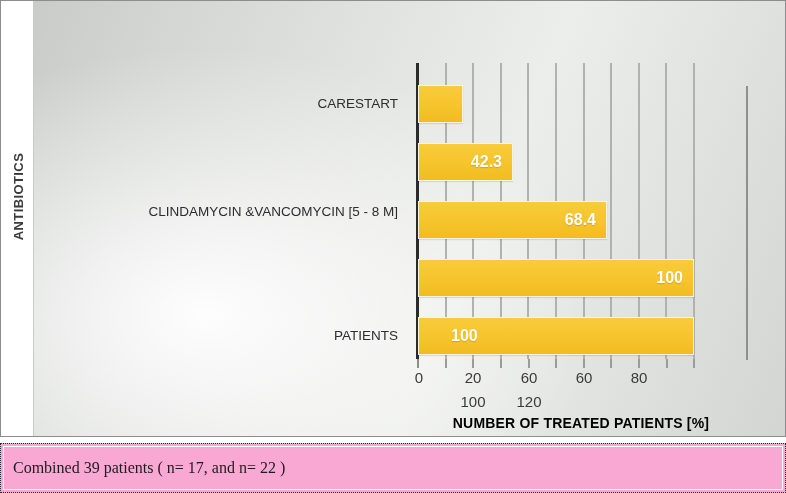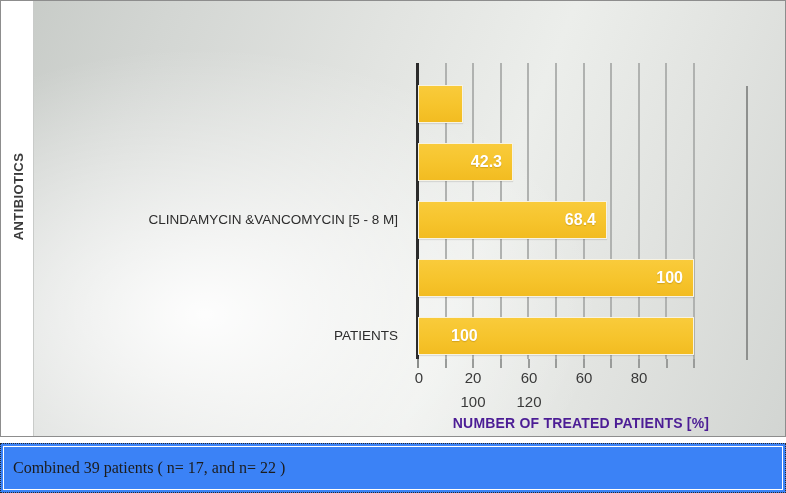--- a/index.html
+++ b/index.html
@@ -95,29 +95,29 @@
   .tick.major{background:#8c8e8c;}
   .ticklabel{
     position:absolute;top:368px;
     font-size:15px;color:#3a3a3a;text-align:center;width:40px;margin-left:-20px;
   }
   .ticklabel.row2{top:392px;}
 
   .xaxis-title{
     position:absolute;left:420px;top:414px;width:320px;
     text-align:center;font-size:14px;font-weight:bold;letter-spacing:.2px;
-    color:#4c1d95;
+    color:#000000;
   }
 
   
   .caption{
     position:absolute;left:0;top:443px;width:786px;height:50px;
     border:1px dotted #2a2a2a;
     box-sizing:border-box;
-    background:#3b82f6;
+    background:#f9a8d4;
   }
   .caption-inner{
     position:absolute;left:2px;top:2px;right:2px;bottom:2px;
     border:1px solid #ffffff;
     display:flex;align-items:center;
     padding-left:9px;
     font-family:"Liberation Serif",serif;
     font-size:16px;color:#1c1c1c;
   }
 </style>
@@ -128,21 +128,22 @@
 
   <div class="figure">
     <div class="bg-grad"></div>
 
     <div class="left-strip">
       <div class="yaxis-title">ANTIBIOTICS</div>
     </div>
 
 
     <div class="cat-wrap">
-      <div class="cat-item" style="top:138px">CLINDAMYCIN &amp;VANCOMYCIN [5 - 8 M]</div>
+      <div class="cat-item" style="top:22px">CARESTART</div>
+      <div class="cat-item" style="top:130px">CLINDAMYCIN &amp;VANCOMYCIN [5 - 8 M]</div>
       <div class="cat-item" style="top:254px">PATIENTS</div>
     </div>
 
     <div class="plot">
       <div class="axis-line"></div>
 
       <div class="gridline" style="left:26.6px"></div>
       <div class="gridline" style="left:54.2px"></div>
       <div class="gridline" style="left:81.8px"></div>
       <div class="gridline" style="left:109.4px"></div>

